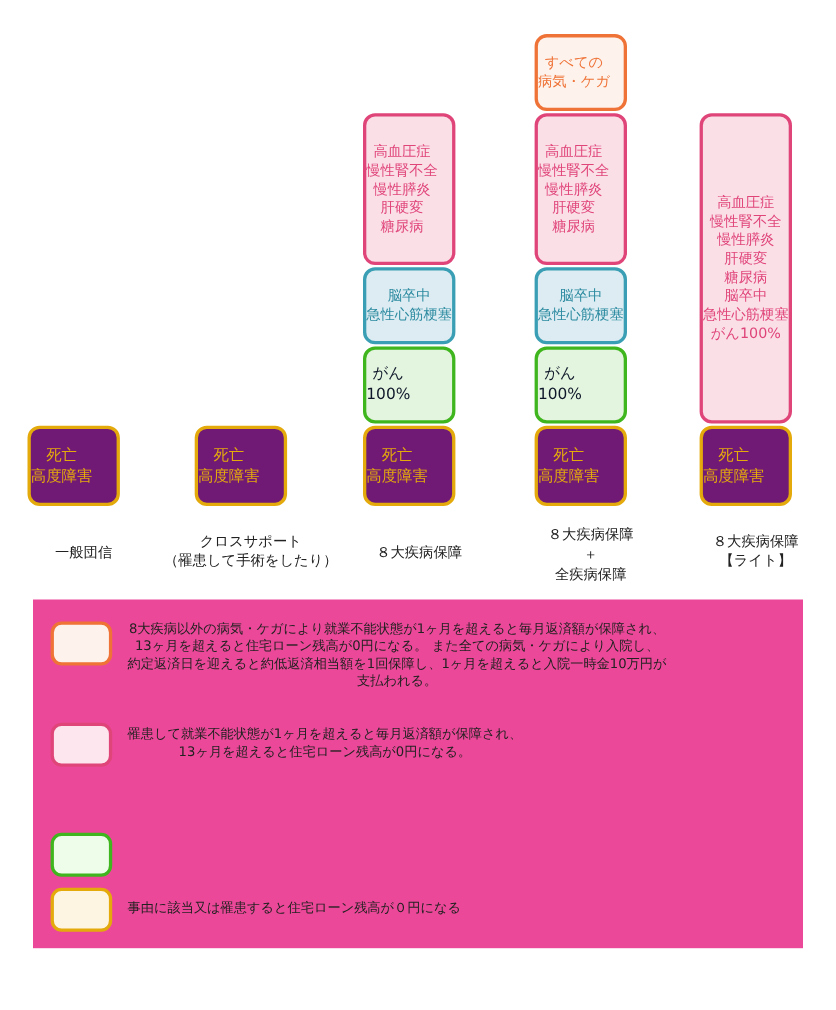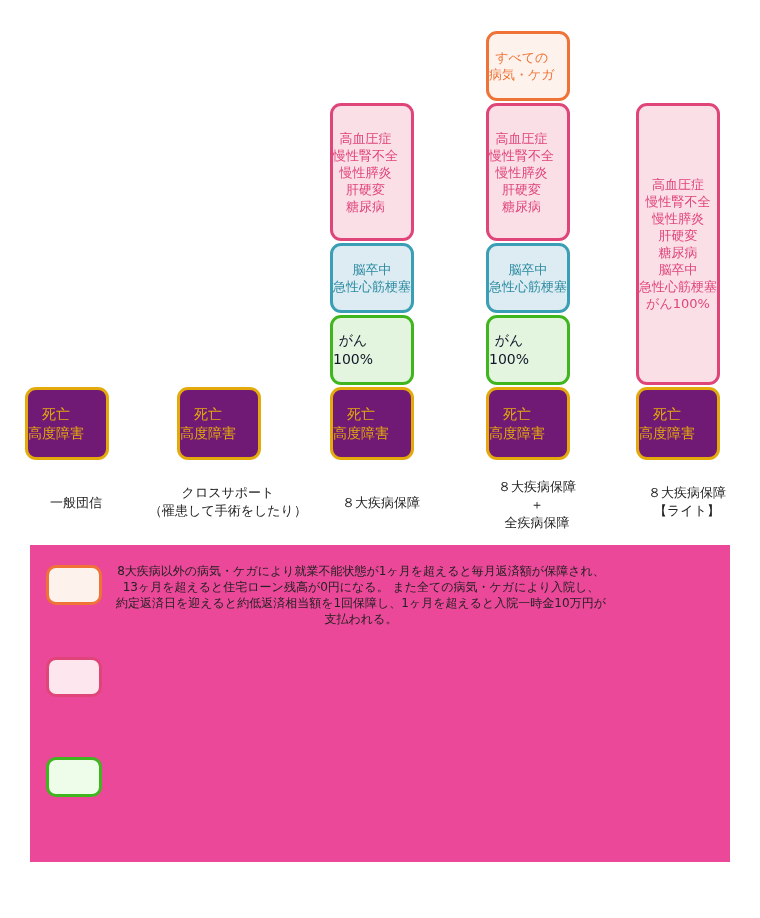--- a/index.html
+++ b/index.html
@@ -146,17 +146,23 @@
 <div class="legend">
   <div class="legend-row" style="top:20px;">
     <div class="swatch sw-orange"></div>
     <div class="legend-text" style="margin-top:-2px;">8大疾病以外の病気・ケガにより就業不能状態が1ヶ月を超えると毎月返済額が保障され、
 13ヶ月を超えると住宅ローン残高が0円になる。 また全ての病気・ケガにより入院し、
 約定返済日を迎えると約低返済相当額を1回保障し、1ヶ月を超えると入院一時金10万円が
 支払われる。</div>
   </div>
   <div class="legend-row" style="top:112px;">
     <div class="swatch sw-pink"></div>
+    <div class="legend-text" style="margin-top:2px;">罹患して就業不能状態が1ヶ月を超えると毎月返済額が保障され、
+13ヶ月を超えると住宅ローン残高が0円になる。</div>
   </div>
   <div class="legend-row" style="top:212px;">
     <div class="swatch sw-green"></div>
   </div>
+  <div class="legend-row" style="top:262px;">
+    <div class="swatch sw-gold"></div>
+    <div class="legend-text" style="margin-top:10px;">事由に該当又は罹患すると住宅ローン残高が０円になる</div>
+  </div>
 </div>
 
 </body></html>

